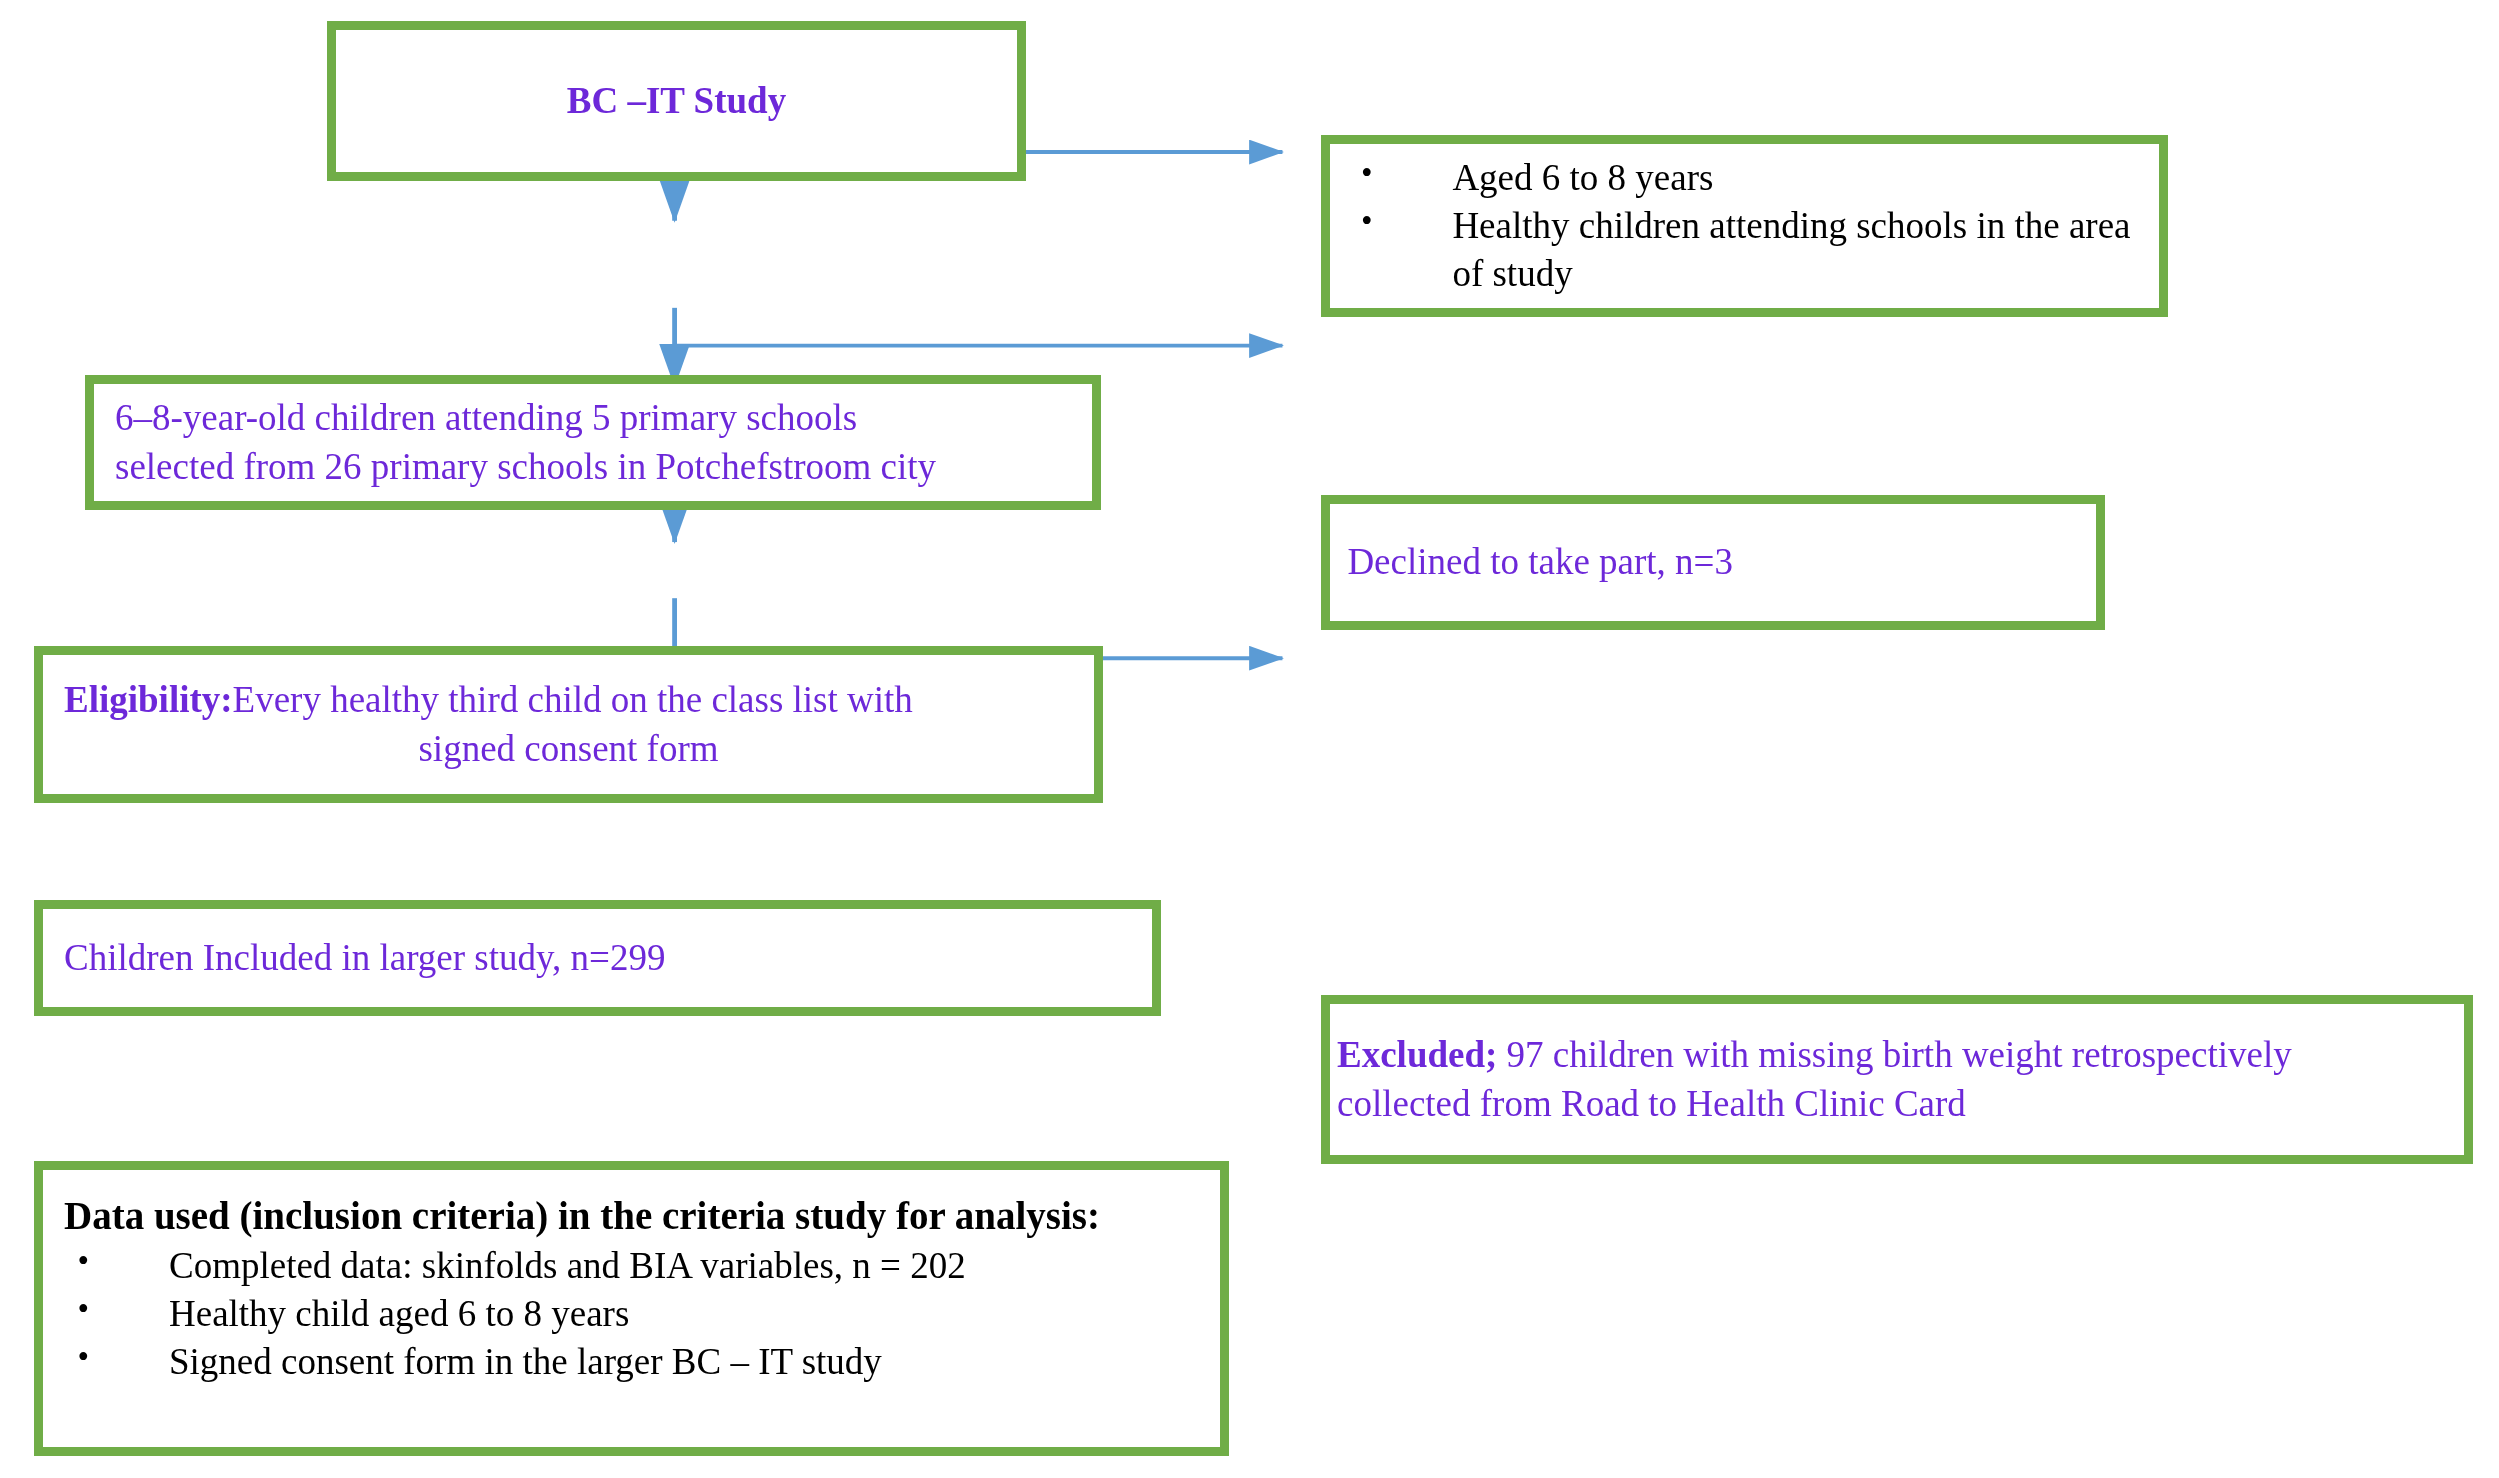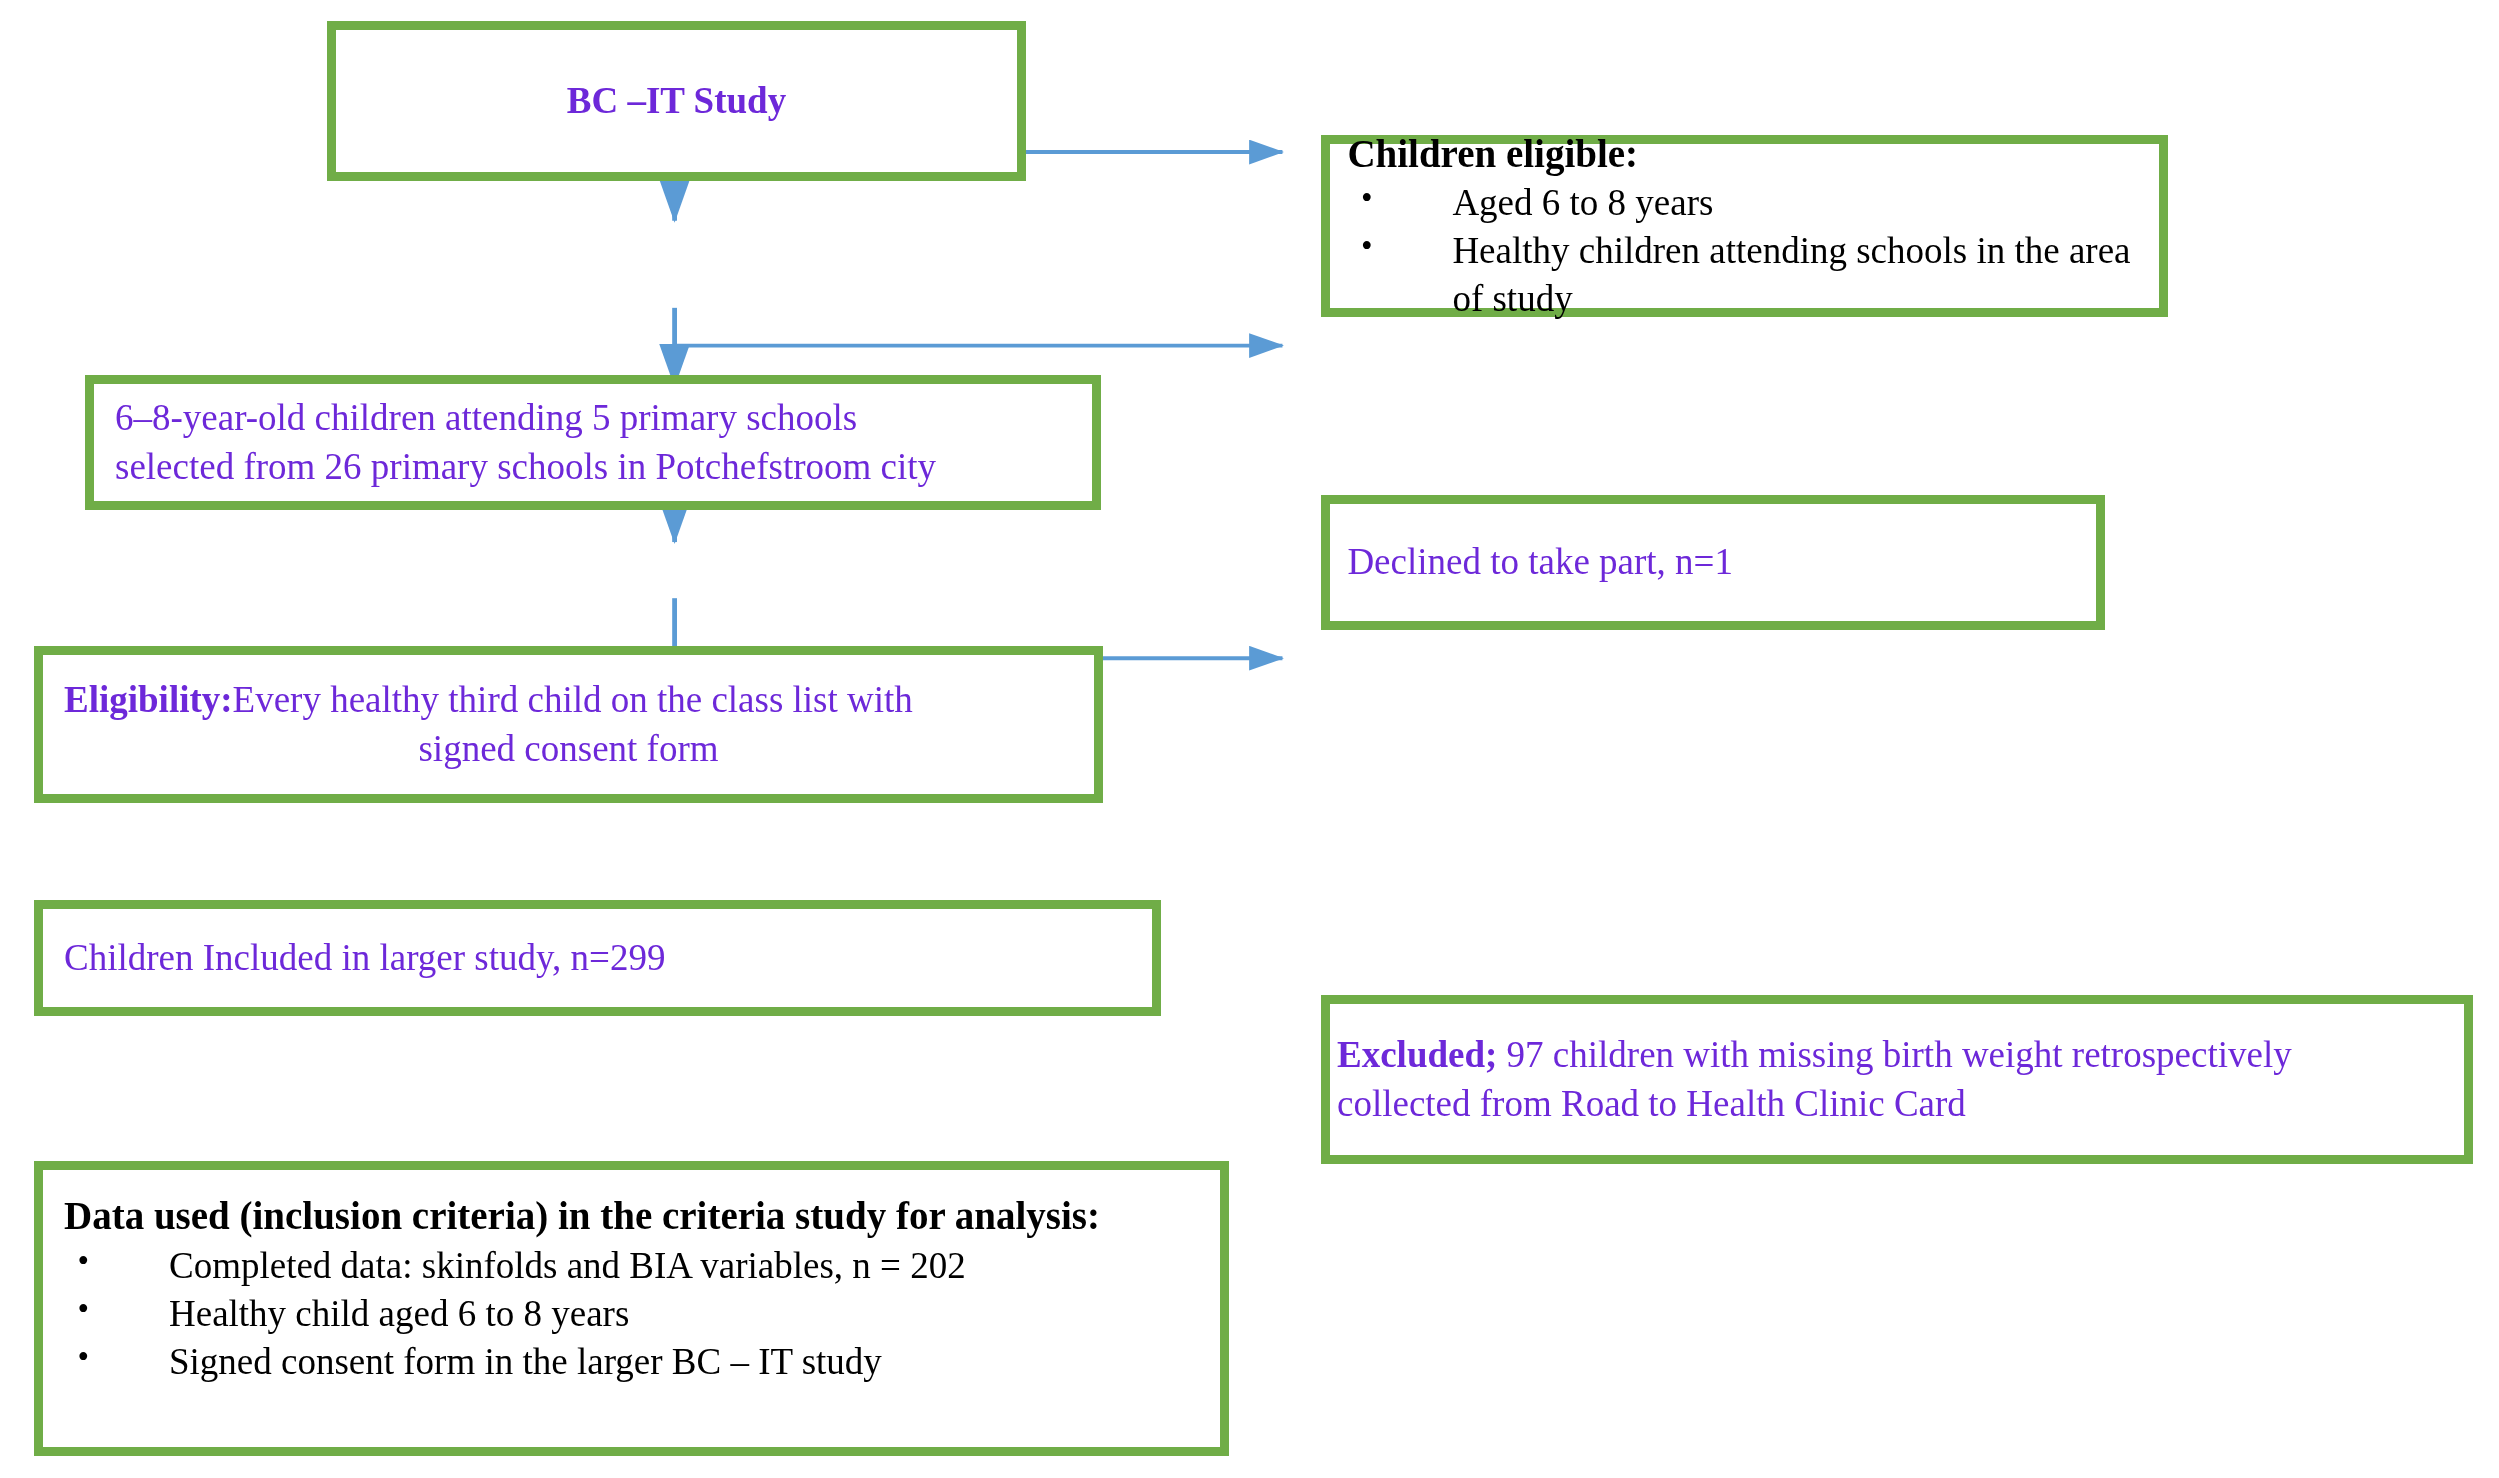--- a/index.html
+++ b/index.html
@@ -110,38 +110,37 @@
   </svg>
 
   <div class="node" style="left: 327px; top: 21px; width: 699px; height: 160px; border-color: rgb(112, 173, 71);">
     <div class="node-inner">
       <div class="line center ttl">BC –IT Study</div>
     </div>
   </div>
 
   <div class="node" style="left: 1321px; top: 135px; width: 847px; height: 182px; border-color: rgb(112, 173, 71);">
     <div class="node-inner" style="padding:0 17.4px;">
-      <div class="head">Children eligible:</div>
       <ul class="bullets">
         <li>Aged 6 to 8 years</li>
         <li style="white-space:normal; max-width:765px;">Healthy children attending schools in the area of study</li>
       </ul>
     </div>
   </div>
 
   <div class="node" style="left: 85px; top: 375px; width: 1016px; height: 135px; border-color: rgb(112, 173, 71);">
     <div class="node-inner" style="padding:0 21px;">
       <div class="line">6–8-year-old children attending 5 primary schools</div>
       <div class="line">selected from 26 primary schools in Potchefstroom city</div>
     </div>
   </div>
 
   <div class="node" style="left: 1321px; top: 495px; width: 784px; height: 135px; border-color: rgb(112, 173, 71);">
     <div class="node-inner" style="padding:0 17.4px;">
-      <div class="line">Declined to take part, n=1</div>
+      <div class="line">Declined to take part, n=3</div>
     </div>
   </div>
 
   <div class="node" style="left: 34px; top: 646px; width: 1069px; height: 157px; border-color: rgb(112, 173, 71);">
     <div class="node-inner" style="padding:0 21px;">
       <div class="line">
         <span class="ttl">Eligibility:</span><span>Every healthy third child on the class list with</span>
       </div>
       <div class="line center">signed consent form</div>
     </div>

